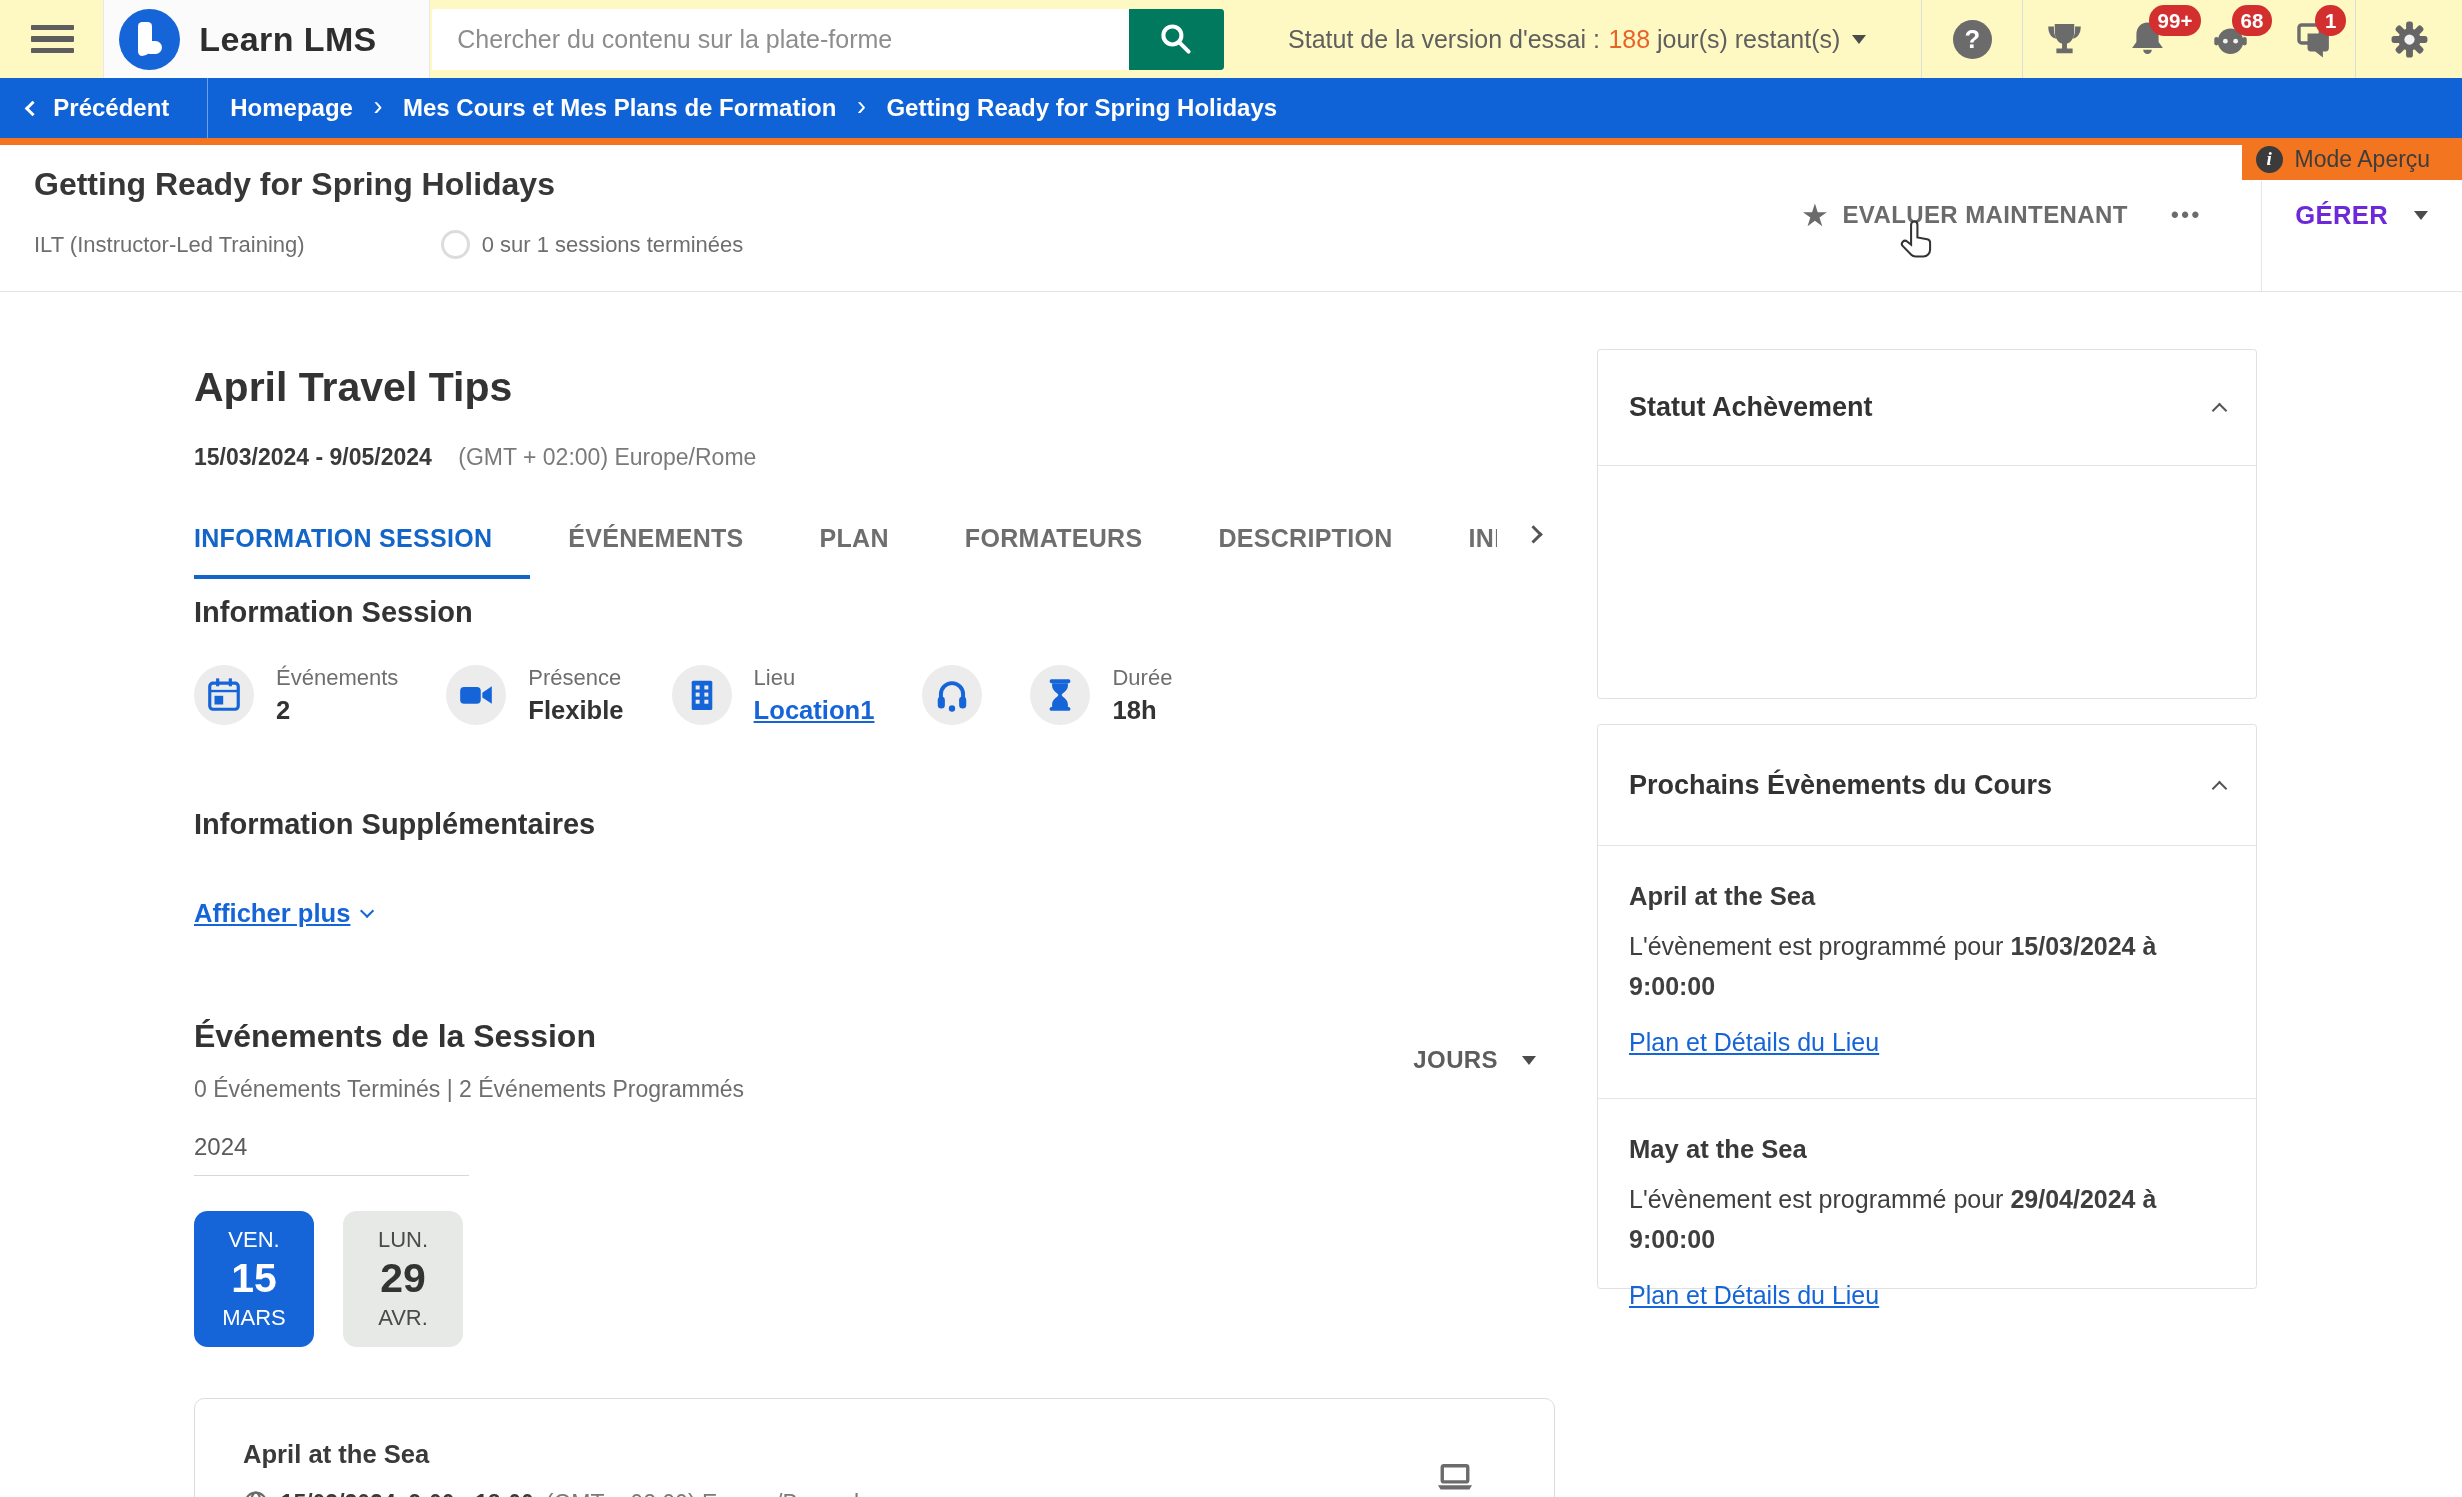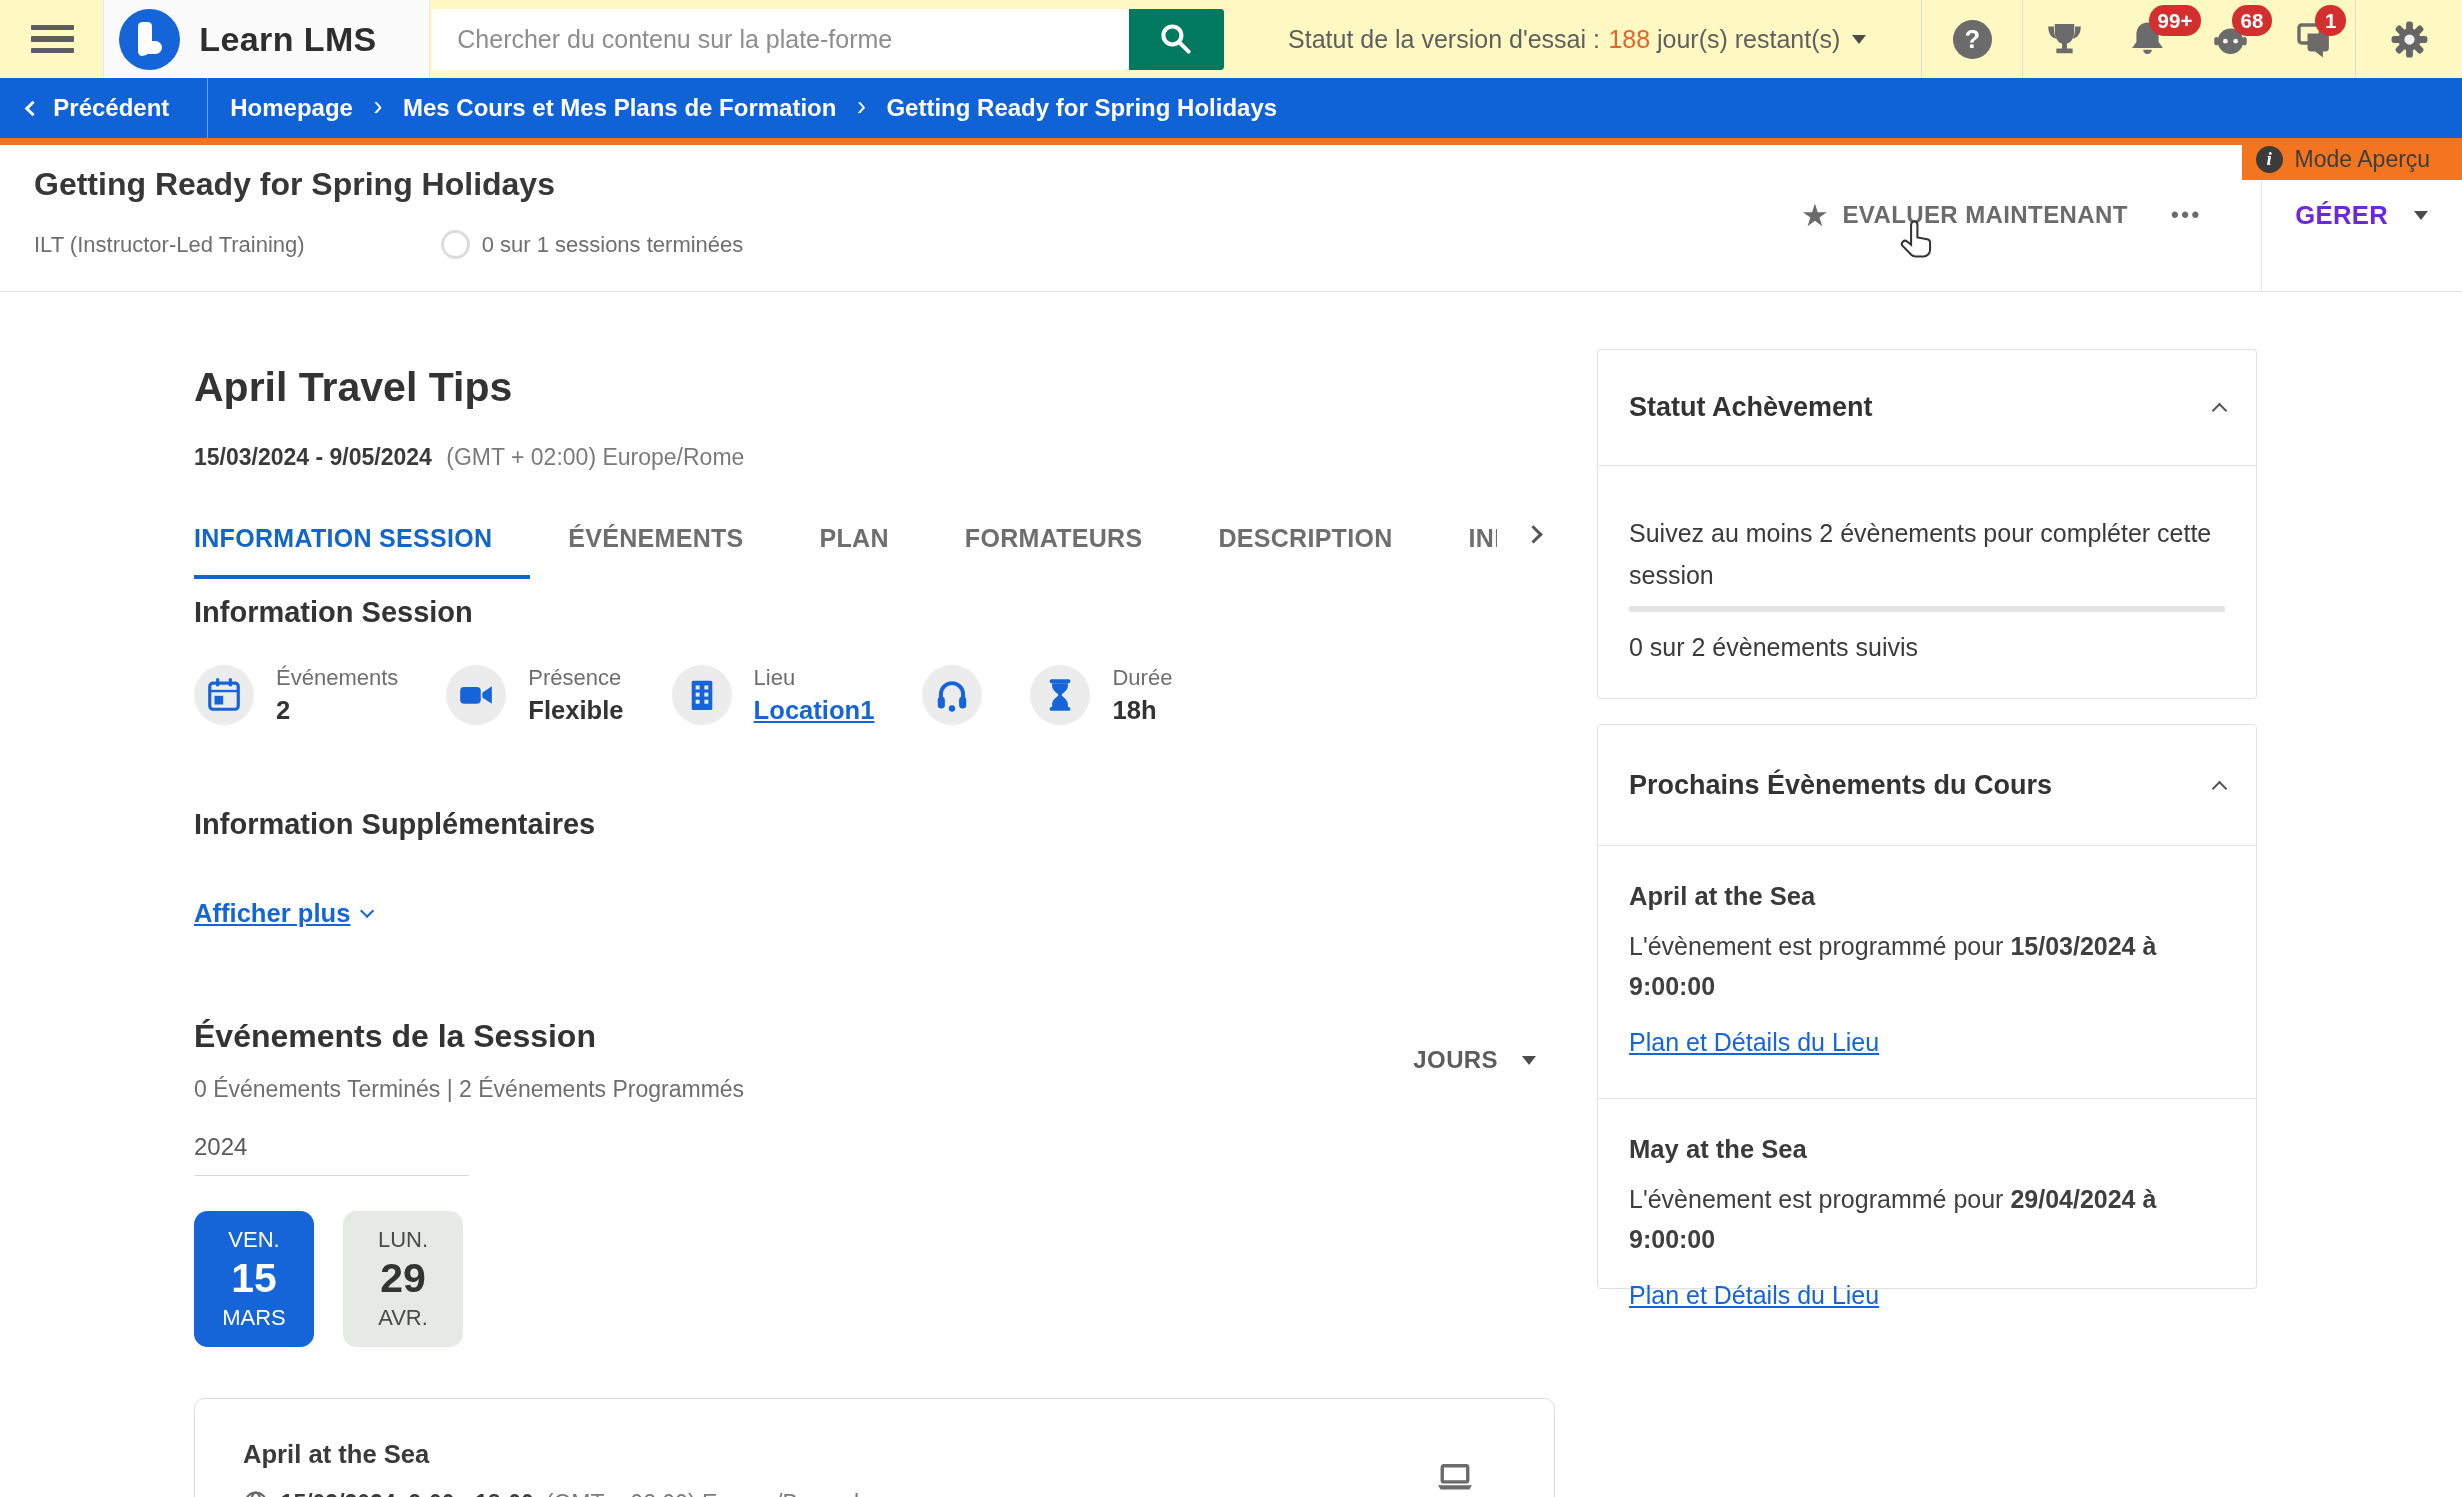--- a/index.html
+++ b/index.html
@@ -82,21 +82,21 @@
     align-items:center; justify-content:center; gap:13.6px; cursor:pointer; }
   .manage-btn .lbl{ font-size:25.6px; font-weight:700; color:#6d28d9; letter-spacing:0.4px; }
   .cursor-hand{ position:absolute; left:1900px; top:75px; z-index:6; }
   
   .main{ position:absolute; top:292px; left:0; width:2462px; height:1206px; background:#fff; }
   .left-col{ position:absolute; left:194px; top:0; width:1361px; height:1206px; }
   .left-col > div{ position:absolute; left:0; }
   .session-title{ top:72px; font-size:41px; font-weight:600; color:#333; }
   .session-date{ top:152px; font-size:23px; }
   .session-date .range{ font-weight:700; color:#3a3a3a; }
-  .session-date .tz{ color:#7a7a7a; margin-left:8px; }
+  .session-date .tz{ color:#7a7a7a; margin-left:20px; }
   .tabs-row{ top:227px; width:1361px; }
   .tabs-clip{ width:1303px; overflow:hidden; white-space:nowrap; }
   .tab{ display:inline-block; padding:5.1px 38px 22px; font-size:25px; font-weight:600; color:#6e6e6e;
     letter-spacing:0.3px; cursor:pointer; }
   .tab:first-child{ padding-left:36px; margin-left:-36px; }
   .tab.active{ color:#1465c8; border-bottom:4.3px solid #1465c8; }
   .tabs-more{ position:absolute; right:15.3px; top:8.5px; cursor:pointer; }
   .chev-g{ border-color:#555; border-right:3.4px solid #555; border-bottom:3.4px solid #555; width:12.8px; height:12.8px; }
   .chev-right{ transform:rotate(-45deg); }
   .h2{ font-size:29px; font-weight:600; color:#333; }
@@ -420,27 +420,20 @@
     </div>
   </div>
 
   <div class="right-col">
 
     <div class="card card1">
       <div class="card-head">
         <span class="t">Statut Achèvement</span>
         <span class="chev-up"></span>
       </div>
-      <div class="body">
-        <div class="desc">Suivez au moins 2 évènements pour compléter cette session</div>
-        <div class="progress">
-            <div class="fill" style="width:0%"></div>
-          </div>
-        <div class="plabel">0 sur 2 évènements suivis</div>
-      </div>
     </div>
 
     <div class="card card2">
       <div class="card-head">
         <span class="t">Prochains Évènements du Cours</span>
         <span class="chev-up"></span>
       </div>
       <div class="u-event">
         <div class="name">April at the Sea</div>
         <div class="sched">

